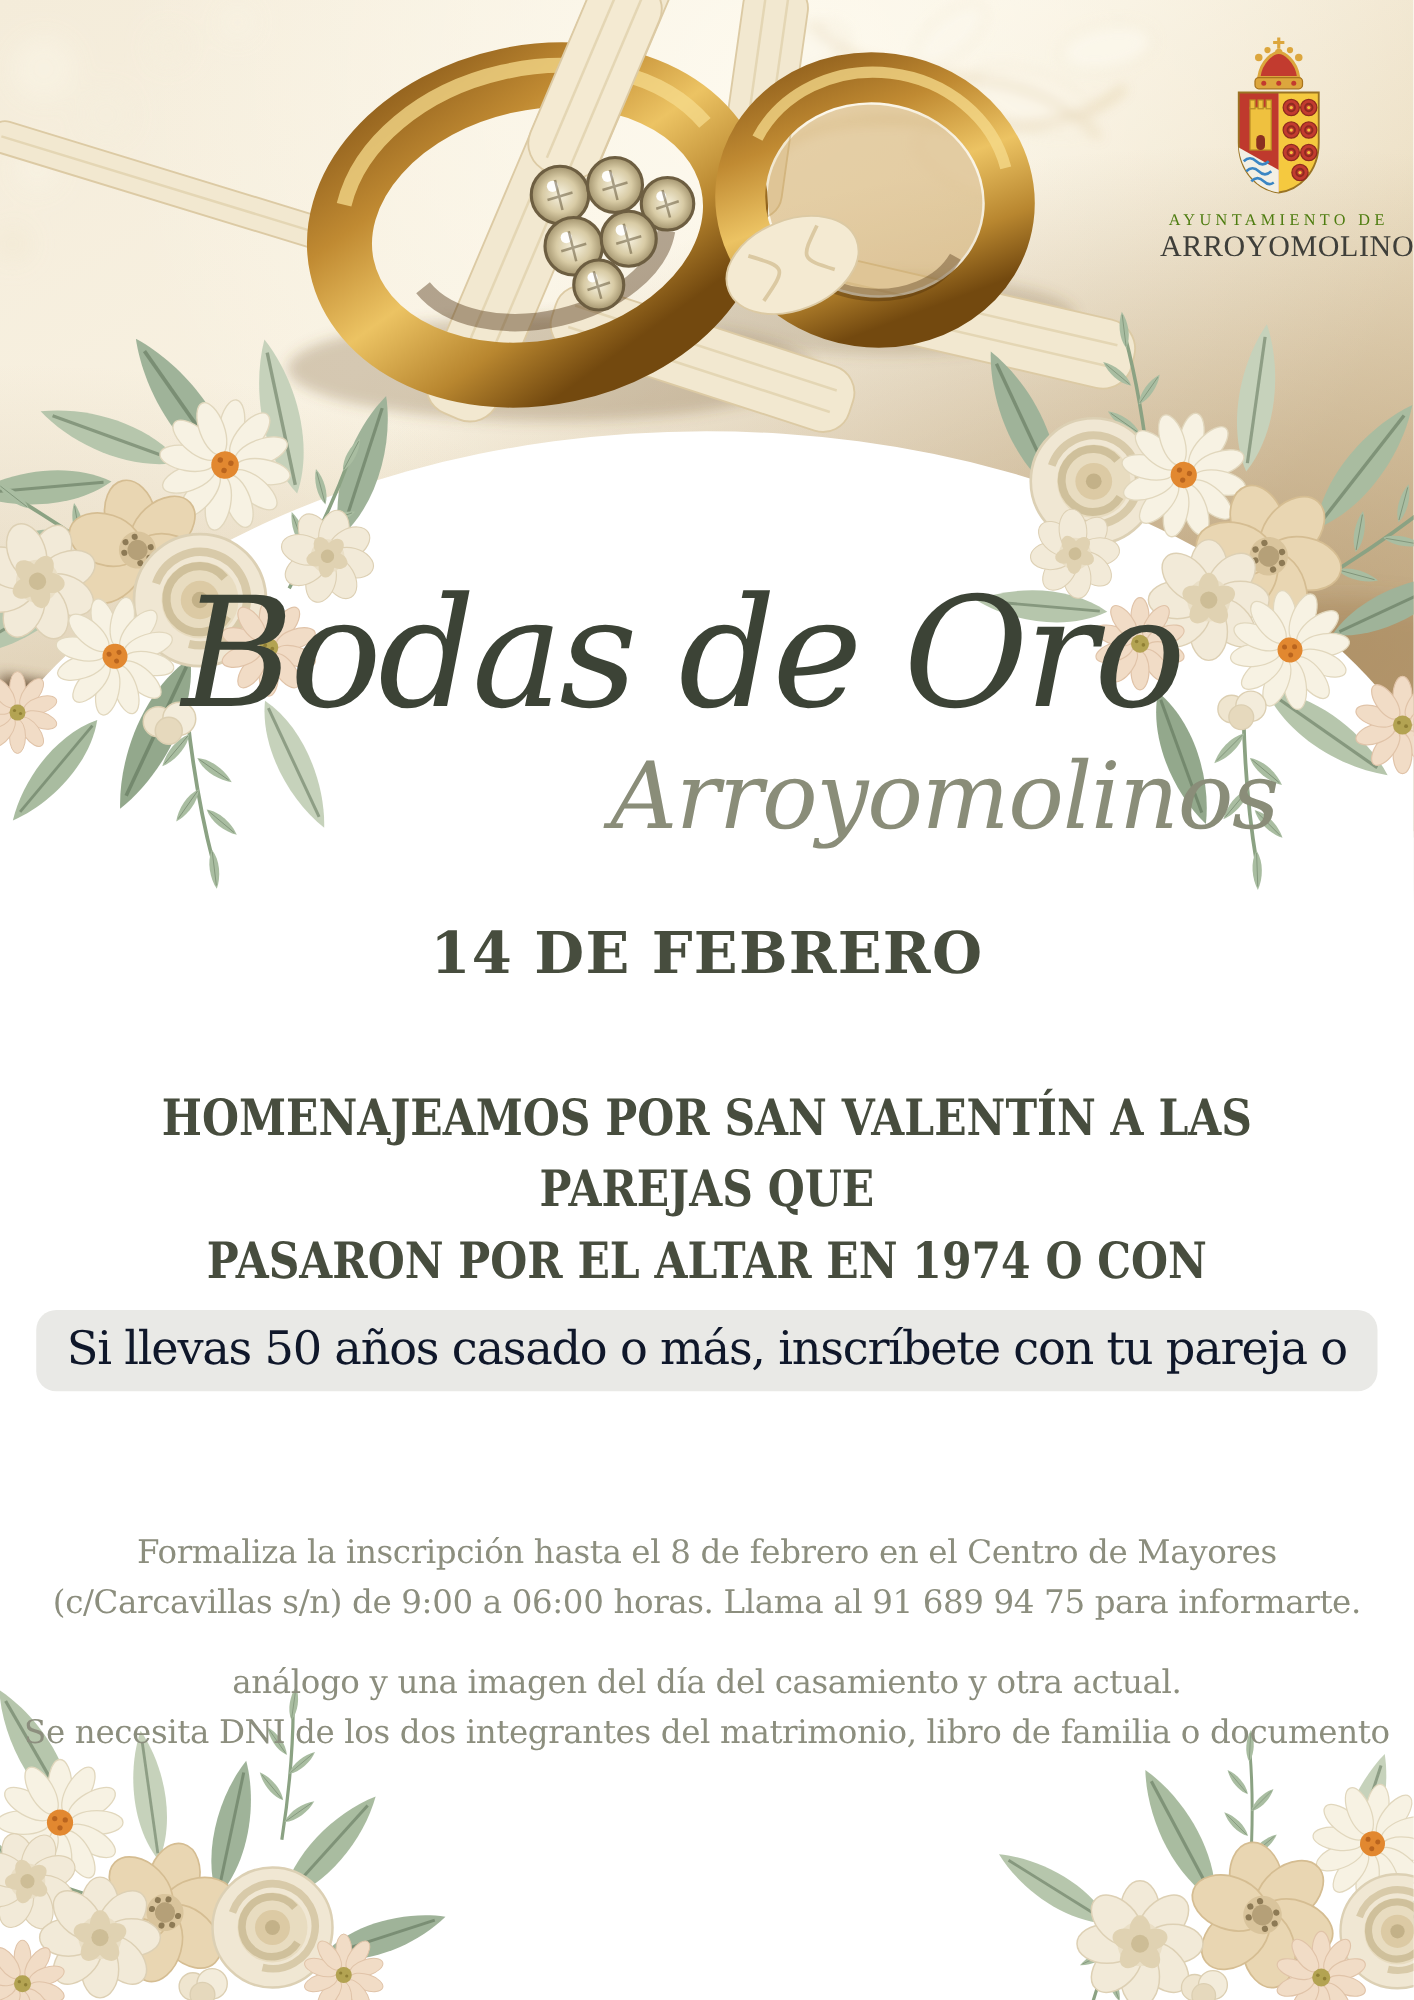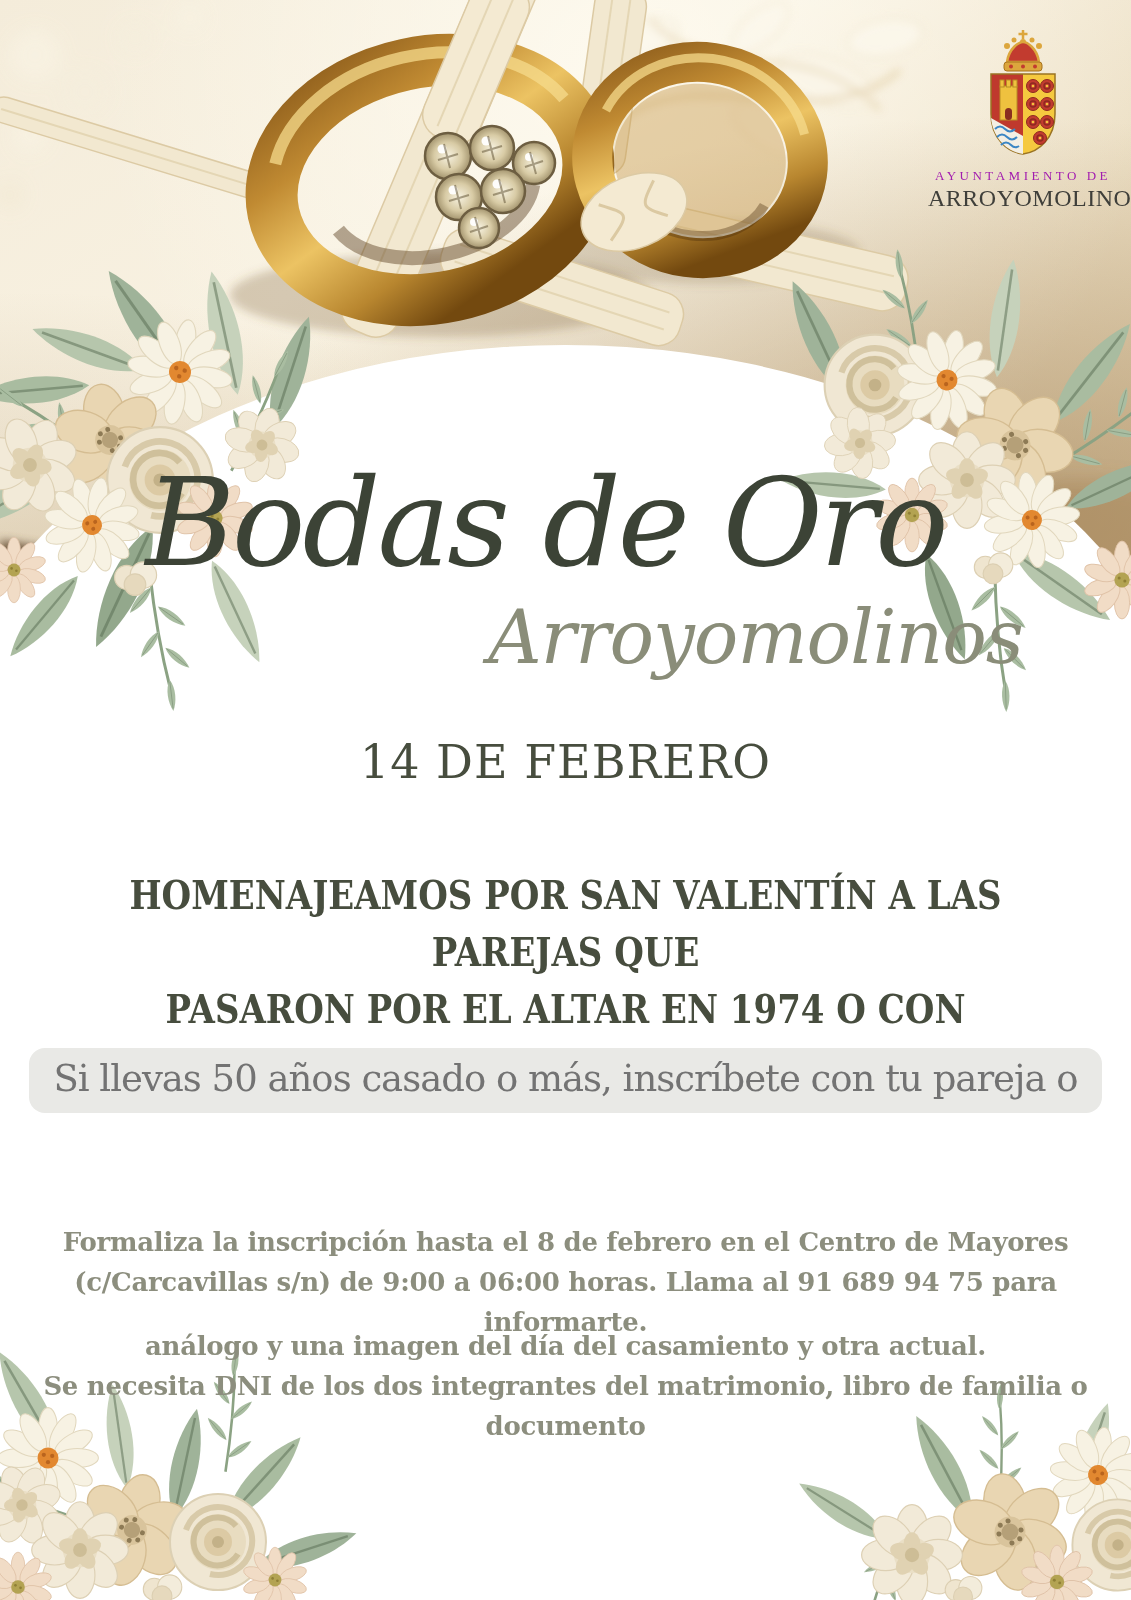--- a/index.html
+++ b/index.html
@@ -20,33 +20,33 @@
 
   
   .cluster{position:absolute;z-index:3;overflow:visible;}
   .cl-tl{left:0;top:280px;}
   .cl-tr{left:760px;top:280px;}
   .cl-bl{left:0;top:1380px;}
   .cl-br{left:800px;top:1420px;}
 
   
   .logo{position:absolute;left:928px;top:26px;width:190px;z-index:4;text-align:center;}
-  .logo .l1{margin-top:6px;font-family:"Liberation Serif",serif;font-size:13px;letter-spacing:3.5px;color:#a21caf;}
+  .logo .l1{margin-top:6px;font-family:"Liberation Serif",serif;font-size:13px;letter-spacing:3.5px;color:#4d7c0f;}
   .logo .l2{margin-top:1px;font-family:"Liberation Serif",serif;font-size:24px;letter-spacing:.5px;color:#3f3f3a;}
 
   
   .txt{position:absolute;left:0;width:1131px;text-align:center;z-index:4;}
   .title-script{top:452px;font-size:122px;font-style:italic;font-weight:500;color:#3c4336;letter-spacing:-3px;transform:translateX(-20px);}
   .subtitle-script{top:594px;font-size:74px;font-style:italic;color:#8a8d79;letter-spacing:-1px;transform:translateX(190px);}
-  .date-heading{top:735px;font-size:46px;font-weight:normal;color:#474d3e;letter-spacing:1px;}
+  .date-heading{top:735px;font-size:46px;font-weight:bold;color:#474d3e;letter-spacing:1px;}
   .announce{top:866px;font-size:40px;line-height:57px;font-weight:bold;color:#474d3e;transform:scaleX(.85);transform-origin:50% 50%;letter-spacing:0;}
-  .highlight{top:1048px;font-size:37px;line-height:1.1;color:#737373;letter-spacing:-1px;}
+  .highlight{top:1048px;font-size:37px;line-height:1.1;color:#0f172a;letter-spacing:-1px;}
   .highlight span{display:inline-block;background:#e9e9e6;border-radius:16px;padding:11px 24px 13px;margin-bottom:0px;}
   .highlight .hl2{margin-top:-8px;}
-  .info{font-size:26px;font-weight:bold;line-height:40px;color:#8c8e7e;letter-spacing:-.3px;}
+  .info{font-size:26px;font-weight:normal;line-height:40px;color:#8c8e7e;letter-spacing:-.3px;}
   .info-reg{top:1222px;}
   .info-req{top:1326px;}
 </style>
 </head>
 <body>
 
 <div class="poster">
 
   <svg width="0" height="0" style="position:absolute" aria-hidden="true">
     <defs>

